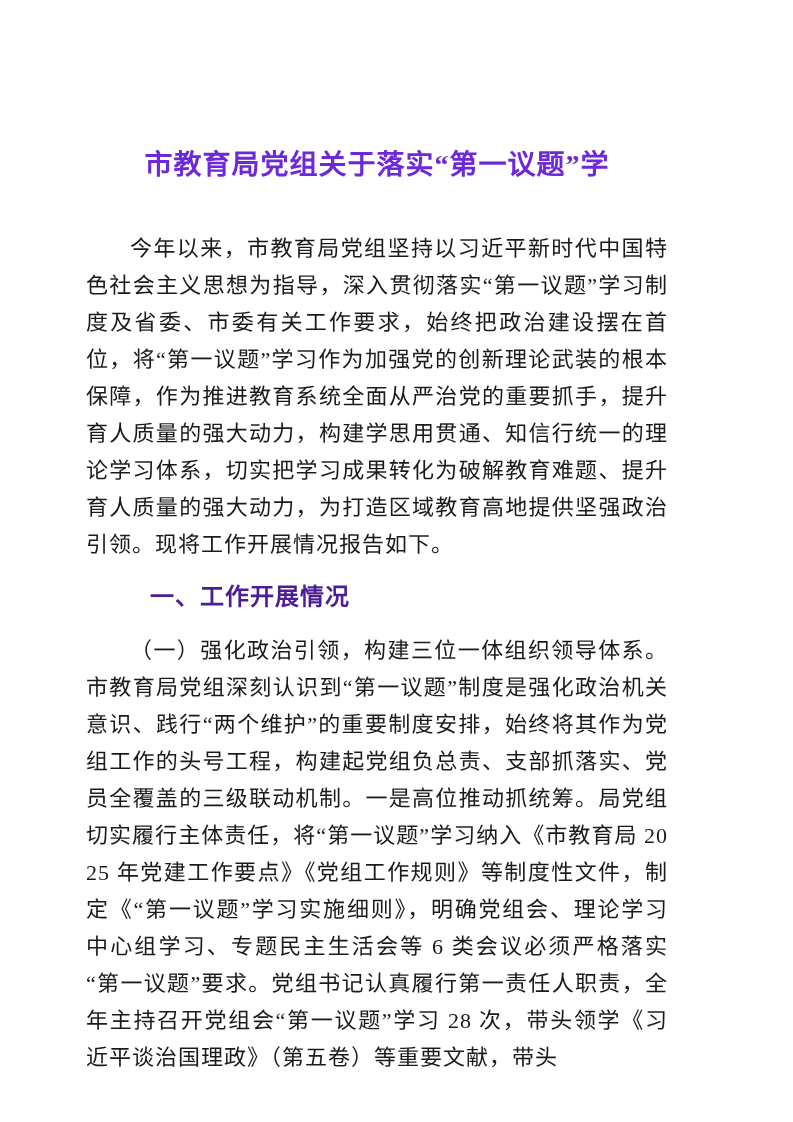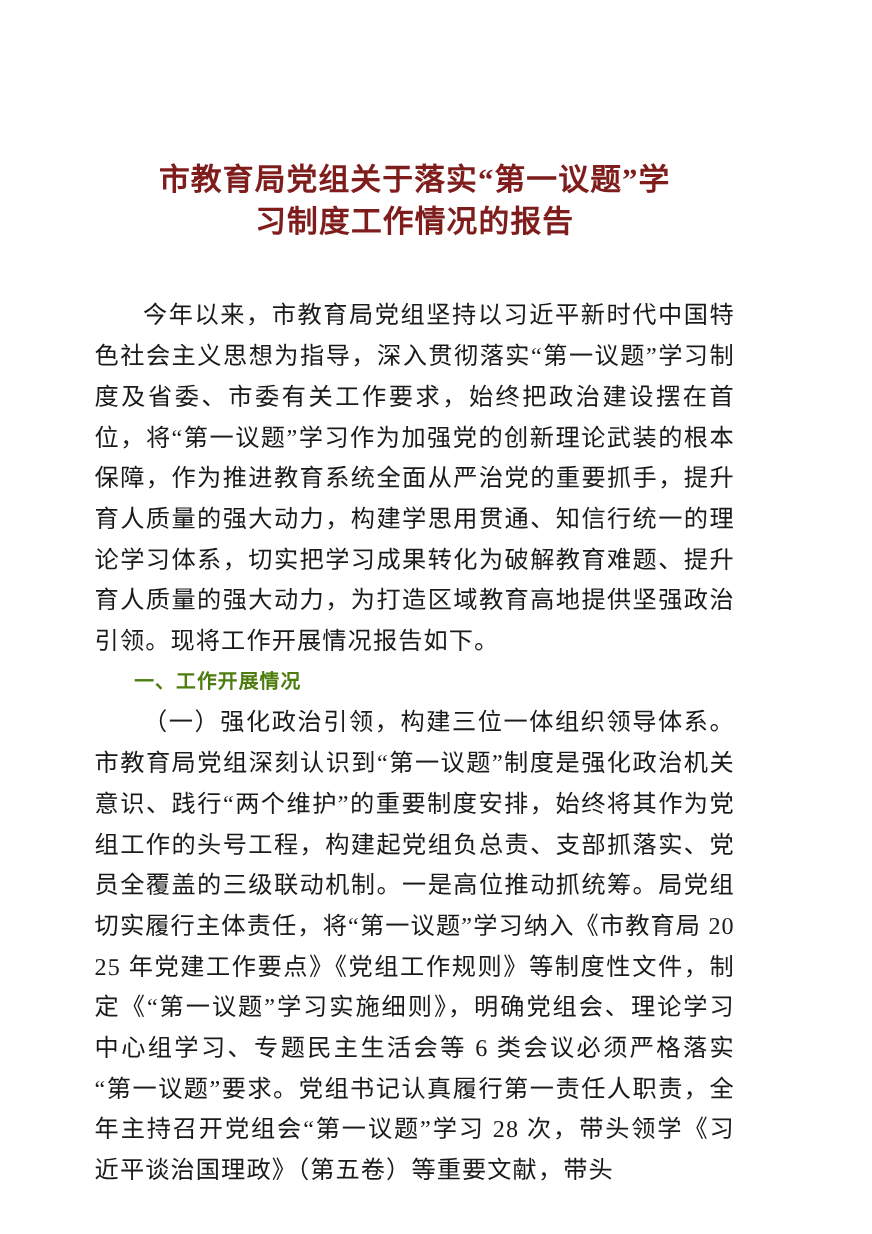--- a/index.html
+++ b/index.html
@@ -20,52 +20,51 @@
     position: absolute;
     left: 86px;
     top: 146px;
     width: 582px;
   }
   .title {
     margin: 0 0 46px 0;
     font-size: 28px;
     line-height: 38px;
     font-weight: 700;
-    color: #7f1d1d;
+    color: #6d28d9;
     text-align: center;
     letter-spacing: 1px;
     font-family: "Liberation Serif", "DejaVu Serif", serif;
   }
   .para {
     margin: 0;
     font-size: 22px;
     line-height: 37px;
     font-weight: 400;
     text-align: justify;
     text-justify: inter-character;
     text-indent: 2em;
     letter-spacing: 1px;
     word-break: break-all;
   }
   .heading {
-    margin: 0;
-    font-size: 18px;
+    margin: 16px;
+    font-size: 24px;
     line-height: 37px;
     font-weight: 700;
-    color: #4d7c0f;
+    color: #4c1d95;
     text-indent: 2em;
     letter-spacing: 1px;
   }
 </style>
 </head>
 <body>
 
 <div class="page">
   <div class="content">
     <h1 class="title">
       <span>市教育局党组关于落实“第一议题”学</span><br>
-      <span>习制度工作情况的报告</span>
     </h1>
     <p class="para">今年以来，市教育局党组坚持以习近平新时代中国特色社会主义思想为指导，深入贯彻落实“第一议题”学习制度及省委、市委有关工作要求，始终把政治建设摆在首位，将“第一议题”学习作为加强党的创新理论武装的根本保障，作为推进教育系统全面从严治党的重要抓手，提升育人质量的强大动力，构建学思用贯通、知信行统一的理论学习体系，切实把学习成果转化为破解教育难题、提升育人质量的强大动力，为打造区域教育高地提供坚强政治引领。现将工作开展情况报告如下。</p>
     <h2 class="heading">一、工作开展情况</h2>
     <p class="para">（一）强化政治引领，构建三位一体组织领导体系。市教育局党组深刻认识到“第一议题”制度是强化政治机关意识、践行“两个维护”的重要制度安排，始终将其作为党组工作的头号工程，构建起党组负总责、支部抓落实、党员全覆盖的三级联动机制。一是高位推动抓统筹。局党组切实履行主体责任，将“第一议题”学习纳入《市教育局 2025 年党建工作要点》《党组工作规则》等制度性文件，制定《“第一议题”学习实施细则》，明确党组会、理论学习中心组学习、专题民主生活会等 6 类会议必须严格落实“第一议题”要求。党组书记认真履行第一责任人职责，全年主持召开党组会“第一议题”学习 28 次，带头领学《习近平谈治国理政》（第五卷）等重要文献，带头</p>
   </div>
 </div>
 
 </body></html>

